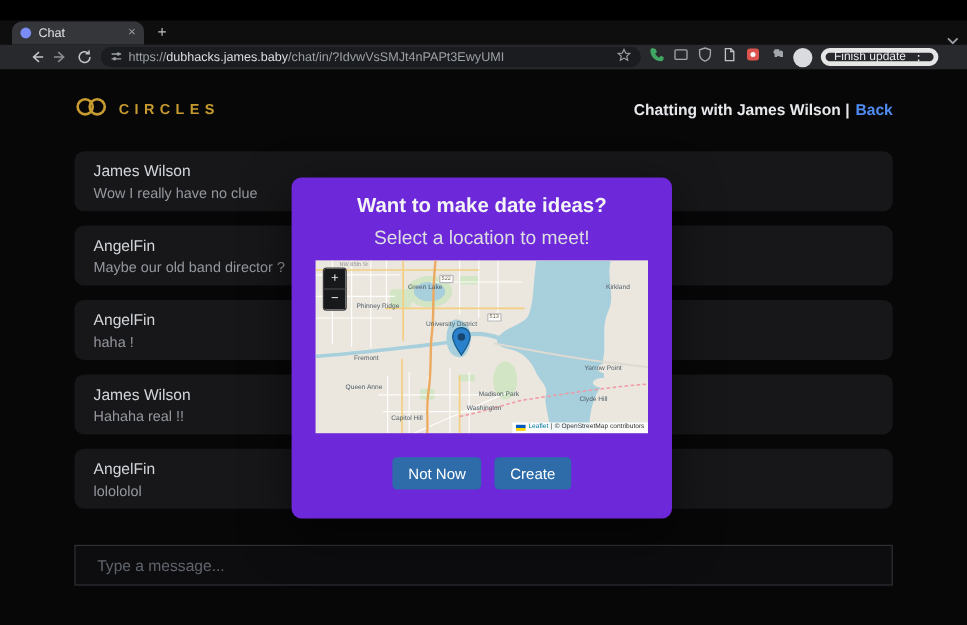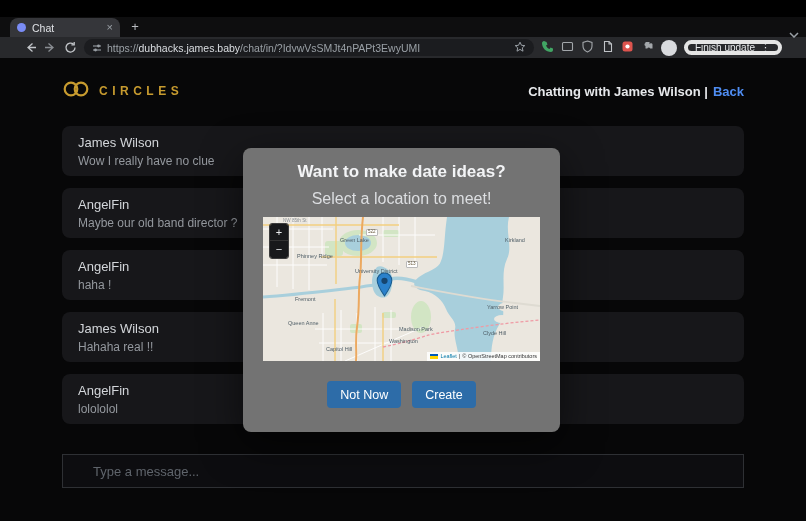--- a/index.html
+++ b/index.html
@@ -37,25 +37,25 @@
   .chat-meta { font-size:13px; }
   .chatting-with { color:#e6e8eb; font-weight:700; }
   .back-link { color:#4f8df2; font-weight:600; margin-left:5px; text-decoration:none; }
 
   .messages { margin-top:23px; display:flex; flex-direction:column; gap:12px; }
   .msg-row { height:50px; background:#17171a; border-radius:8px; padding:9px 16px; }
   .msg-sender { font-size:13px; font-weight:400; color:#d3d6da; line-height:16px; }
   .msg-text { font-size:12px; color:#94989e; margin-top:3px; }
 
   .composer { margin-top:30px; }
-  .composer-input { width:100%; height:34px; background:#0d0d10; border:1px solid #2e3034; border-radius:0; padding:0 30px; font-size:13px; color:#cfd2d7; outline:none; font-family:inherit; }
+  .composer-input { width:100%; height:34px; background:#0d0d10; border:1px solid #2e3034; border-radius:0; padding:0 18px; font-size:13px; color:#cfd2d7; outline:none; font-family:inherit; }
   .composer-input::placeholder { color:#5f646b; }
 
   
-  .modal { position:absolute; left:243px; top:90px; width:317px; height:284px; background:#737373; border-radius:8px; box-shadow:0 12px 40px rgba(0,0,0,.55); text-align:center; padding-top:14px; }
+  .modal { position:absolute; left:243px; top:90px; width:317px; height:284px; background:#6d28d9; border-radius:8px; box-shadow:0 12px 40px rgba(0,0,0,.55); text-align:center; padding-top:14px; }
   .modal-title { font-size:17px; font-weight:700; color:#f3f4f6; }
   .modal-sub { font-size:16px; color:#dcdee1; margin-top:8px; }
   .map-wrap { position:relative; width:277px; height:144px; margin:9px auto 0; overflow:hidden; background:#ebe7df; text-align:left; }
   .map-zoom { position:absolute; left:6px; top:6px; width:20px; border:1px solid #3c3c3c; border-radius:3px; overflow:hidden; z-index:5; }
   .zoom-btn { width:100%; height:17px; background:#18191b; color:#eceef0; font-size:11px; line-height:17px; text-align:center; }
   .zoom-btn:first-child { border-bottom:1px solid #333; }
   .map-attr { position:absolute; right:0; bottom:0; background:rgba(255,255,255,.85); font-size:5.5px; padding:1px 3px; color:#333; display:flex; gap:2px; align-items:center; z-index:5; line-height:1.3; }
   .ua-flag { display:inline-block; width:8px; height:5px; background:linear-gradient(#005bbb 50%, #ffd500 50%); }
   .leaflet-link { color:#0078a8; }
   .mlabel { position:absolute; font-size:5.5px; color:#4e5d66; white-space:nowrap; line-height:1; z-index:3; }

